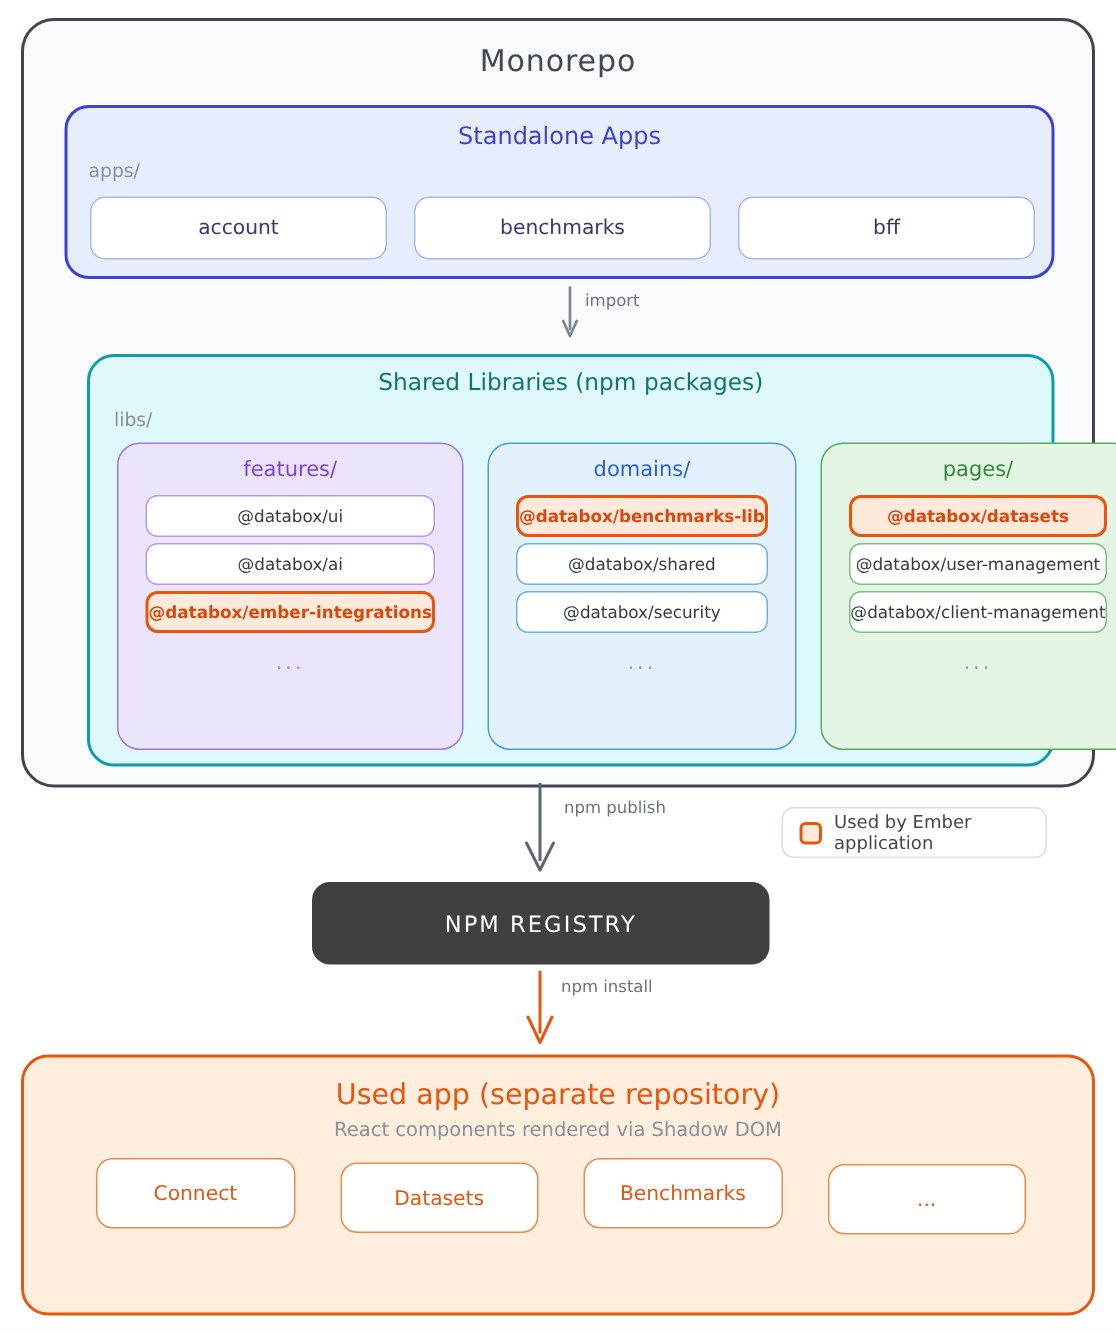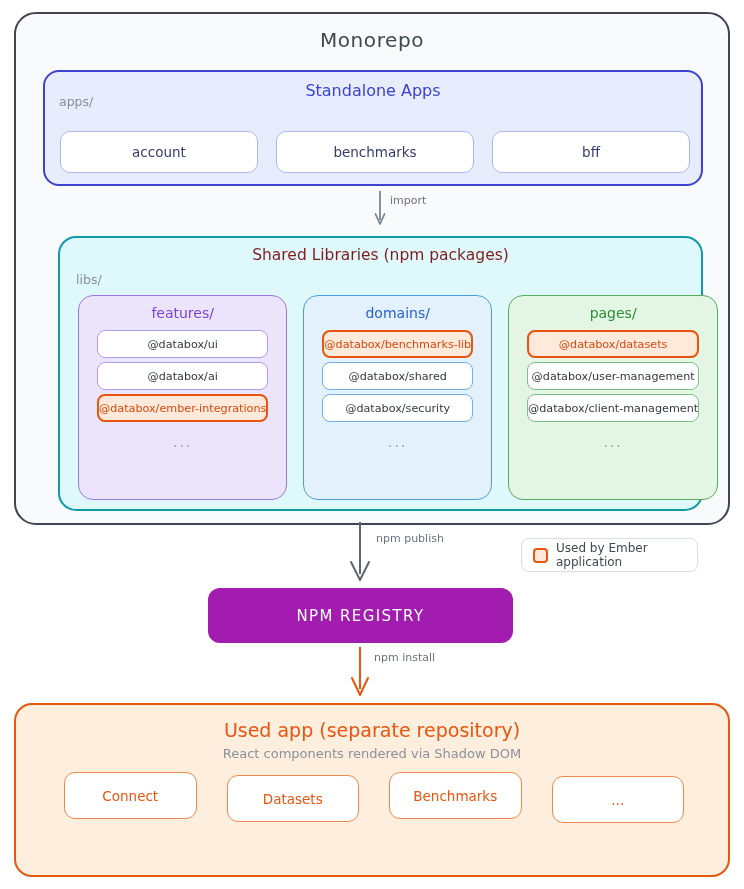--- a/index.html
+++ b/index.html
@@ -48,21 +48,21 @@
     top: 9px; left: 0; width: 100%;
     text-align: center;
     font-size: 16px;
     color: #3b43cf;
   }
   .folder-label {
     position: absolute;
     font-size: 12.5px;
     color: #8a8f98;
   }
-  .apps-folder { left: 14px; top: 22px; }
+  .apps-folder { left: 14px; top: 34px; }
   .apps-row {
     position: absolute;
     left: 15px; top: 59px;
     width: 630px;
     display: flex;
     gap: 18px;
   }
   .app-card {
     flex: 1;
     height: 42px;
@@ -92,21 +92,21 @@
     width: 645px; height: 275px;
     background: #def8fb;
     border: 2.2px solid #109ba9;
     border-radius: 18px;
   }
   .libs-title {
     position: absolute;
     top: 8px; left: 0; width: 100%;
     text-align: center;
     font-size: 15.5px;
-    color: #7f1d1d;
+    color: #0f766e;
   }
   .libs-folder { left: 16px; top: 34px; }
   .libs-row {
     position: absolute;
     left: 18px; top: 57px;
     width: 609px;
     display: flex;
     gap: 16px;
   }
   .group {
@@ -142,21 +142,21 @@
     color: #333a42;
     white-space: nowrap;
   }
   .group.features .pkg { border: 1.5px solid #b49bec; }
   .group.domains  .pkg { border: 1.5px solid #6fb0e8; }
   .group.pages    .pkg { border: 1.5px solid #7cc183; }
   .pkg.ember {
     background: #fdeadb !important;
     border: 2.4px solid #e8550f !important;
     color: #d9480f;
-    font-weight: 400;
+    font-weight: 700;
   }
   .ellipsis {
     text-align: center;
     font-size: 14px;
     color: #9aa0a8;
     letter-spacing: 2px;
     margin-top: 12px;
   }
 
   
@@ -185,21 +185,21 @@
     border-radius: 4px;
     flex: none;
   }
   .legend-label { font-size: 12px; color: #41484f; }
 
   
   .registry {
     position: absolute;
     left: 208px; top: 588px;
     width: 305px; height: 55px;
-    background: #a21caf;
+    background: #404040;
     border-radius: 12px;
     display: flex; align-items: center; justify-content: center;
     color: #ffffff;
     font-size: 15px;
     letter-spacing: 1.4px;
   }
 
   
   .arrow-install {
     position: absolute;

